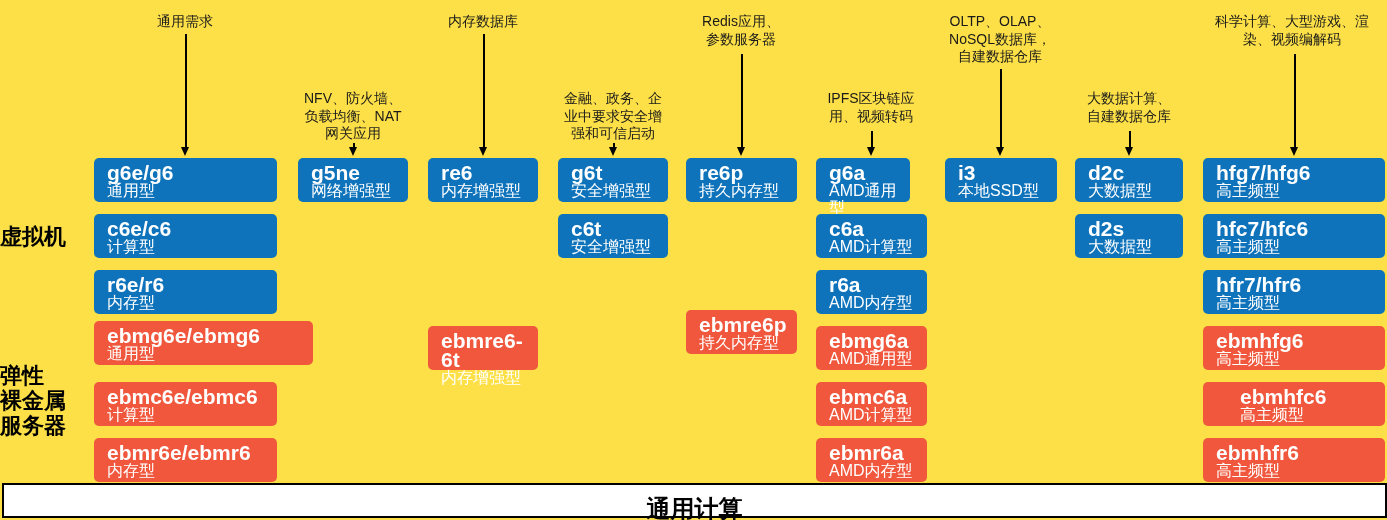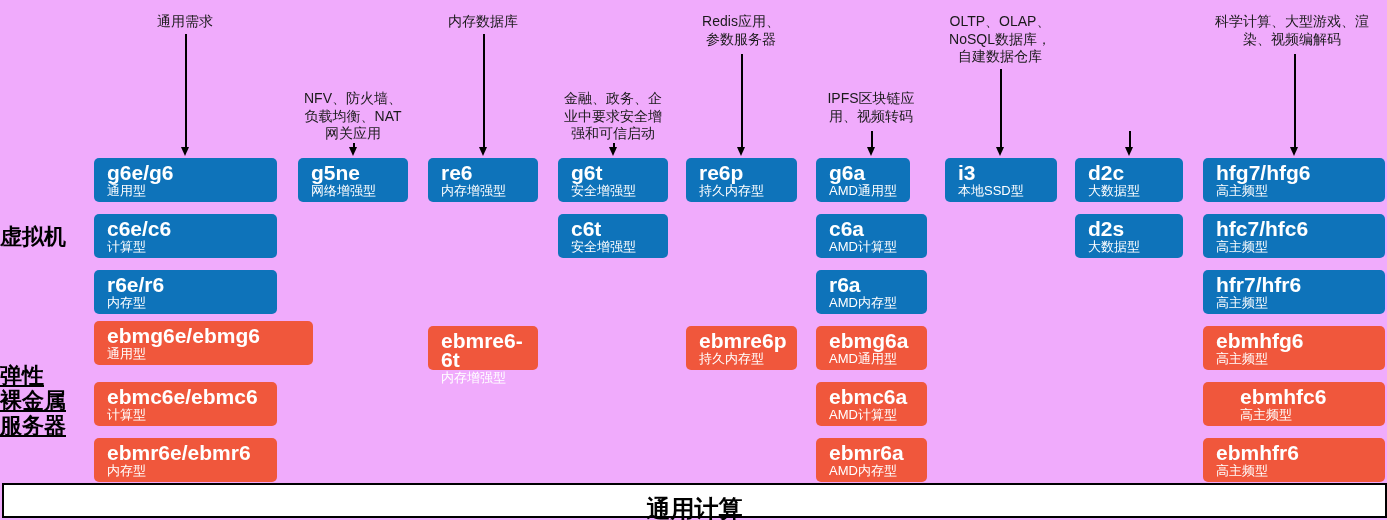--- a/index.html
+++ b/index.html
@@ -1,39 +1,39 @@
 <!DOCTYPE html>
 <html><head>
 <meta charset="utf-8">
 <style>
   html,body{margin:0;padding:0;background:#fff;}
   #canvas{
     position:relative; width:1387px; height:520px; overflow:hidden;
-    font-family:"Liberation Sans","DejaVu Sans",sans-serif; background:#f0abfc;
+    font-family:"Liberation Sans","DejaVu Sans",sans-serif; background:#fde047;
   }
   .ann{
     position:absolute; text-align:center; white-space:pre-line;
     font-size:14px; line-height:17.5px; color:#1a1a1a;
   }
   .arrow{position:absolute; width:9px;}
   .arrow .shaft{position:absolute; left:4px; top:0; bottom:8px; width:1.5px; background:#000;}
   .arrow .head{position:absolute; left:0; bottom:0; width:0; height:0;
     border-left:4.5px solid transparent; border-right:4.5px solid transparent; border-top:9px solid #000;}
   .side-label{
     position:absolute; left:0; width:92px; text-align:left; white-space:pre-line;
     font-size:22px; line-height:25px; font-weight:bold; color:#000;
   }
   .box{
     position:absolute; height:44px; border-radius:5px; color:#fff;
     padding:5px 0 0 13px; box-sizing:border-box;
   }
   .box.vm{background:#0e73ba;}
   .box.bare-metal{background:#f0573c;}
   .box .code{font-size:21px; font-weight:bold; line-height:19px;}
-  .box .sub{font-size:13px; line-height:17px;}
+  .box .sub{font-size:16px; line-height:17px;}
   .footer-bar{
     position:absolute; left:2px; top:483px; width:1381px; height:31px;
     border:2px solid #000; background:#fff; text-align:center; box-sizing:content-box;
   }
   .footer-bar .title{font-size:24px; font-weight:bold; line-height:31px; color:#000;margin-top:8px;}
 </style>
 </head>
 <body>
 
 <div id="canvas">
@@ -46,20 +46,22 @@
   <div class="ann" style="left:533px; top:90px; width:160px;">金融、政务、企
 业中要求安全增
 强和可信启动</div>
   <div class="ann" style="left:661px; top:13px; width:160px;">Redis应用、
 参数服务器</div>
   <div class="ann" style="left:791px; top:90px; width:160px;">IPFS区块链应
 用、视频转码</div>
   <div class="ann" style="left:920px; top:13px; width:160px;">OLTP、OLAP、
 NoSQL数据库，
 自建数据仓库</div>
+  <div class="ann" style="left:1049px; top:90px; width:160px;">大数据计算、
+自建数据仓库</div>
   <div class="ann" style="left:1192px; top:13px; width:200px;">科学计算、大型游戏、渲
 染、视频编解码</div>
 
   <div class="arrow" style="left:181px; top:34px; height:122px;">
       <div class="shaft"></div>
       <div class="head"></div>
     </div>
   <div class="arrow" style="left:349px; top:143px; height:13px;">
       <div class="shaft"></div>
       <div class="head"></div>
@@ -87,21 +89,21 @@
   <div class="arrow" style="left:1125px; top:131px; height:25px;">
       <div class="shaft"></div>
       <div class="head"></div>
     </div>
   <div class="arrow" style="left:1290px; top:54px; height:102px;">
       <div class="shaft"></div>
       <div class="head"></div>
     </div>
 
   <div class="side-label" style="top:224px;">虚拟机</div>
-  <div class="side-label" style="top:363px;text-decoration:underline;">弹性
+  <div class="side-label" style="top:363px;">弹性
 裸金属
 服务器</div>
 
   <div class="box vm" style="left:94px; top:158px; width:183px;">
     <div class="code">g6e/g6</div>
       <div class="sub">通用型</div>
   </div>
   <div class="box vm" style="left:94px; top:214px; width:183px;">
     <div class="code">c6e/c6</div>
       <div class="sub">计算型</div>
@@ -143,21 +145,21 @@
   </div>
   <div class="box vm" style="left:558px; top:214px; width:110px;">
     <div class="code">c6t</div>
       <div class="sub">安全增强型</div>
   </div>
 
   <div class="box vm" style="left:686px; top:158px; width:111px;">
     <div class="code">re6p</div>
       <div class="sub">持久内存型</div>
   </div>
-  <div class="box bare-metal" style="left:686px; top:326px; width:111px;">
+  <div class="box bare-metal" style="left:686px; top:310px; width:111px;">
     <div class="code">ebmre6p</div>
       <div class="sub">持久内存型</div>
   </div>
 
   <div class="box vm" style="left:816px; top:158px; width:94px;">
     <div class="code">g6a</div>
       <div class="sub">AMD通用型</div>
   </div>
   <div class="box vm" style="left:816px; top:214px; width:111px;">
     <div class="code">c6a</div>

